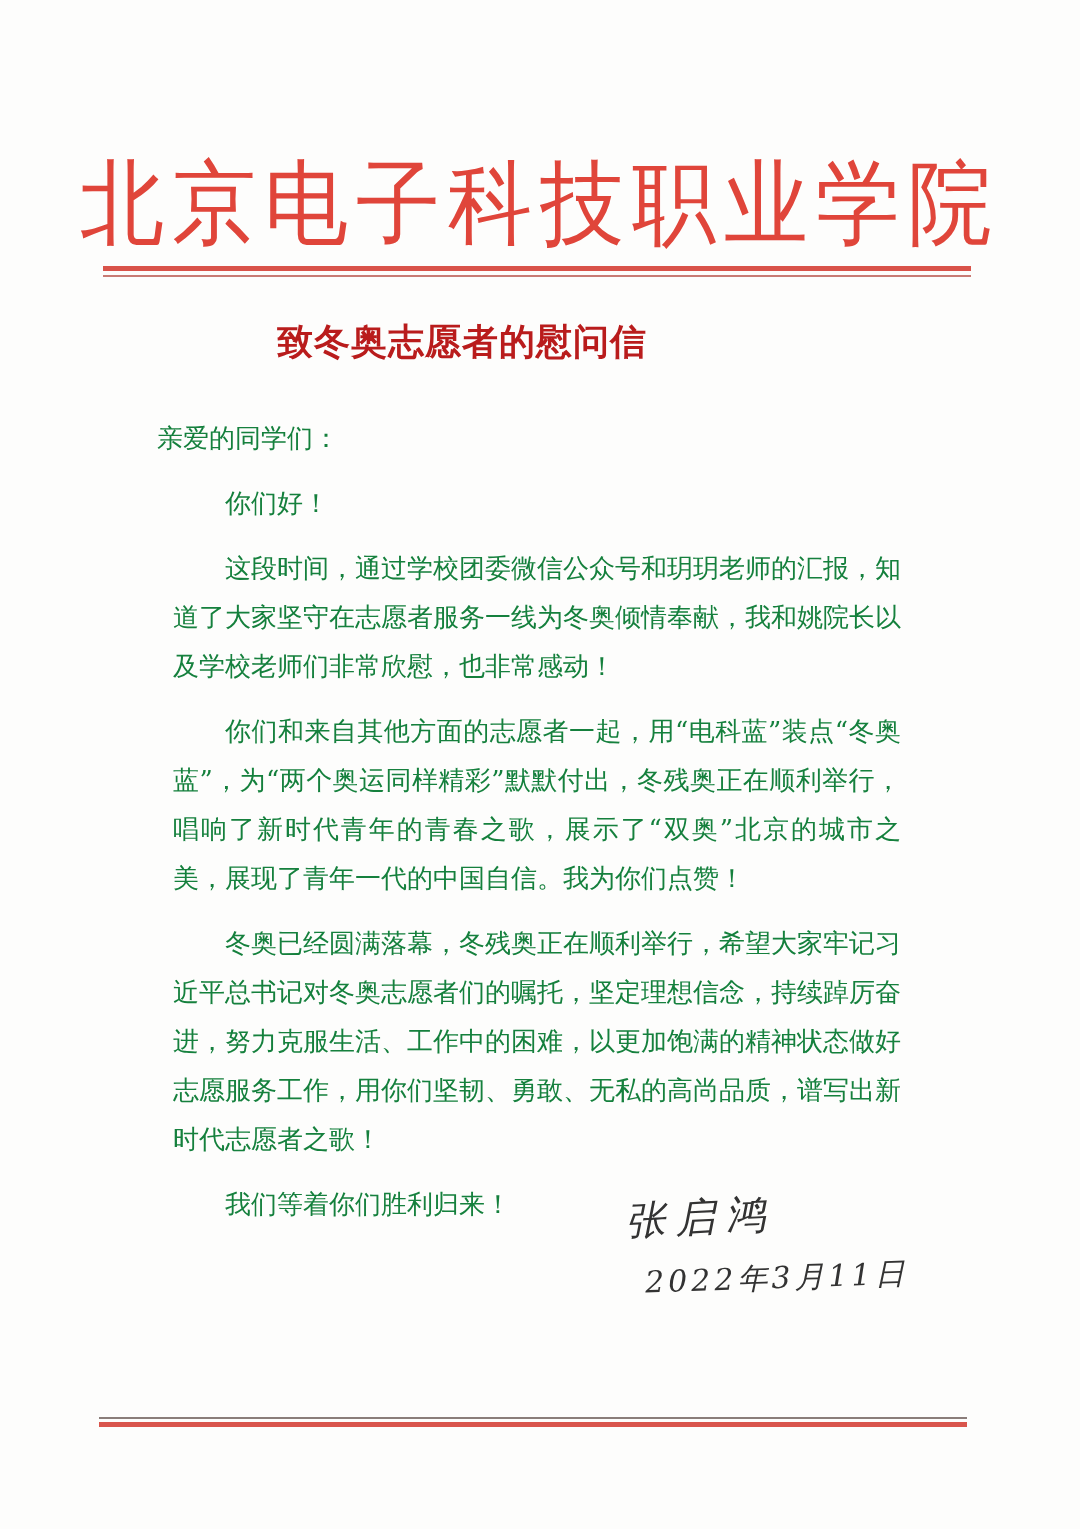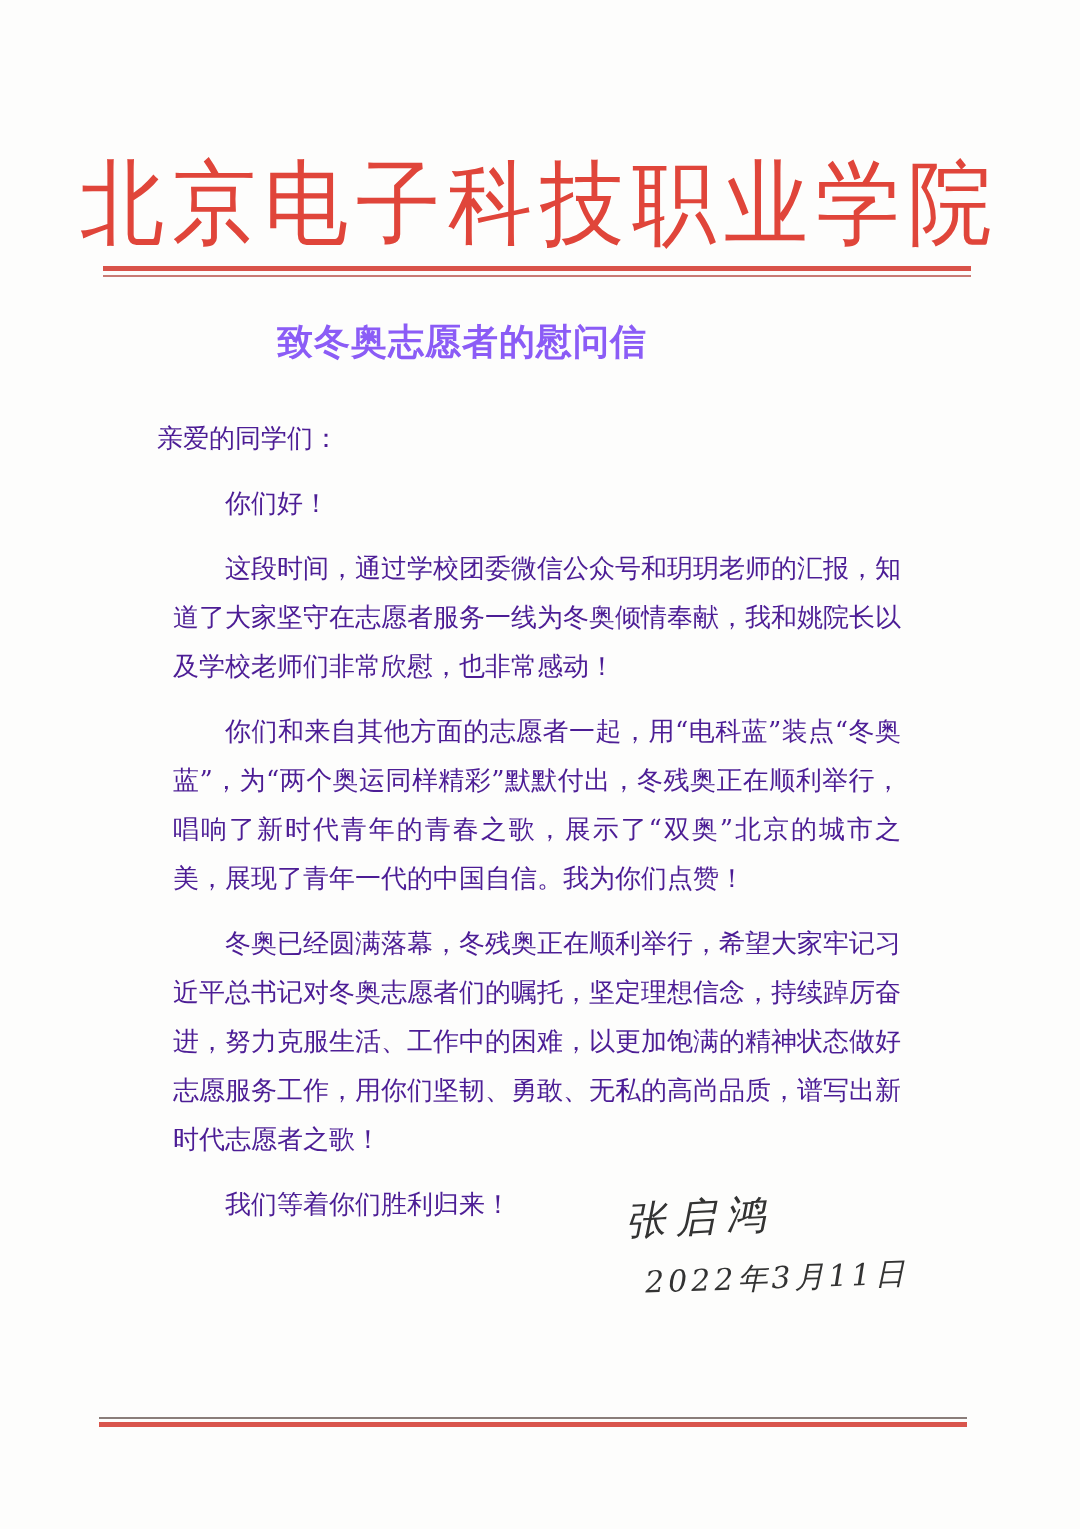--- a/index.html
+++ b/index.html
@@ -47,31 +47,31 @@
     }
     .title {
       position: absolute;
       left: 0;
       top: 318px;
       width: 924px;
       text-align: center;
       font-family: "DejaVu Sans", "Liberation Sans", sans-serif;
       font-weight: bold;
       font-size: 36px;
-      color: #8b5cf6;
+      color: #b91c1c;
       letter-spacing: 1px;
     }
     .body-text {
       position: absolute;
       left: 157px;
       top: 414px;
       width: 760px;
       font-size: 26px;
       line-height: 49px;
-      color: #4c1d95;
+      color: #15803d;
     }
     .para {
       margin: 16px;
       text-indent: 2em;
       text-align: justify;
     }
     .salutation {
       margin: 0;
     }
     .signature {

